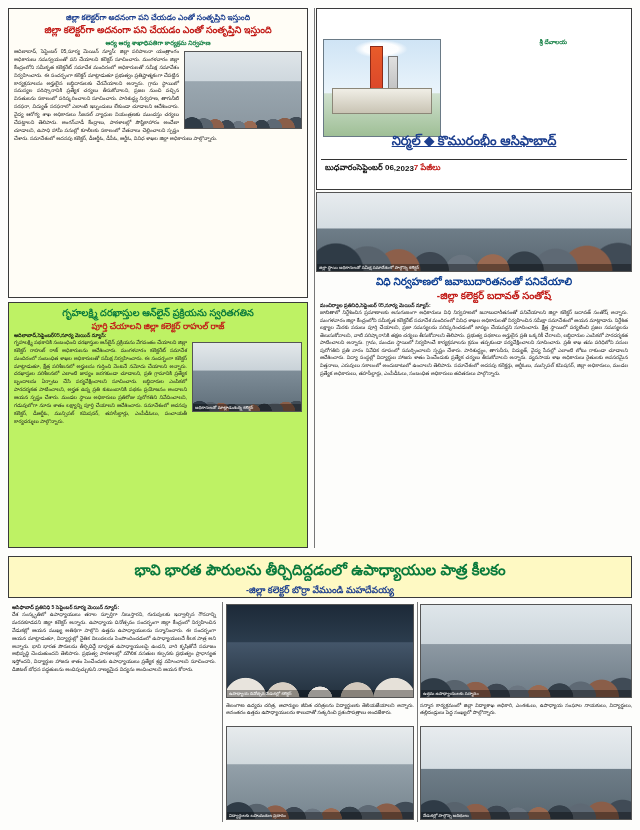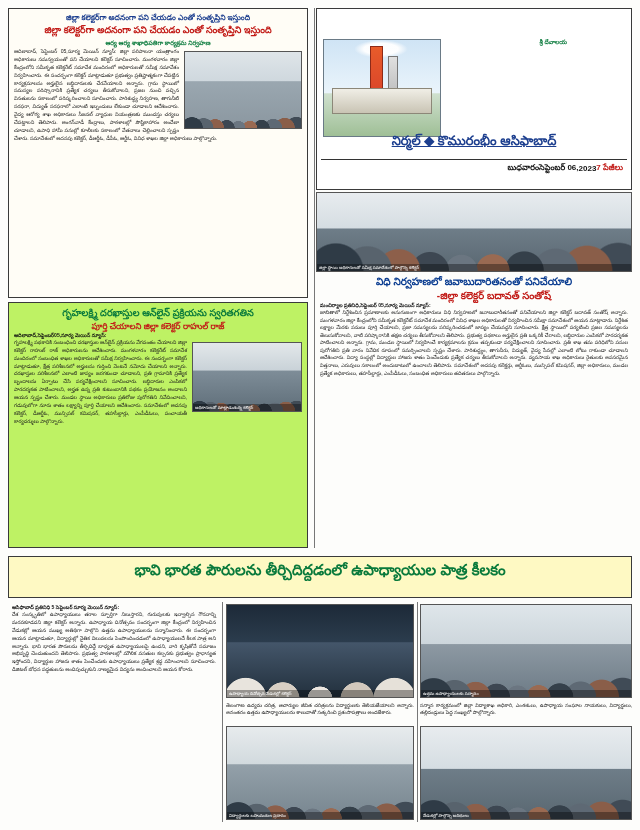--- a/index.html
+++ b/index.html
@@ -172,21 +172,21 @@
     position: absolute; left: 0; right: 0; top: 124px;
     text-align: center;
     font-size: 13px; font-weight: bold; color: #1d3f8f; text-decoration: underline;
   }
   .mast-rule {
     position: absolute; left: 4px; right: 4px; top: 150px;
     height: 1px; background: #333;
   }
   .mast-meta {
     position: absolute; left: 0; right: 0; top: 154px;
-    display: flex; align-items: center; justify-content: flex-end;
+    display: flex; align-items: center; justify-content: flex-start;
     padding: 0 8px;
     font-size: 8px; font-weight: bold; color: #111;
   }
   .mast-meta .date { color: #111; }
   .mast-meta .pages { color: #c21b17; }
 
   
   .tr-photo {
     position: absolute; left: 316px; top: 192px;
     width: 316px; height: 80px;
@@ -348,20 +348,21 @@
     <div class="body-text tel">గృహలక్ష్మి పథకానికి సంబంధించి దరఖాస్తుల ఆన్‌లైన్ ప్రక్రియను వేగవంతం చేయాలని జిల్లా కలెక్టర్ రాహుల్ రాజ్ అధికారులను ఆదేశించారు. మంగళవారం కలెక్టరేట్ సమావేశ మందిరంలో సంబంధిత శాఖల అధికారులతో సమీక్ష నిర్వహించారు. ఈ సందర్భంగా కలెక్టర్ మాట్లాడుతూ, క్షేత్ర పరిశీలనలో అర్హులను గుర్తించి వెంటనే నమోదు చేయాలని అన్నారు. దరఖాస్తుల పరిశీలనలో ఎలాంటి జాప్యం జరగకుండా చూడాలని, ప్రతి గ్రామానికి ప్రత్యేక బృందాలను ఏర్పాటు చేసి పర్యవేక్షించాలని సూచించారు. లబ్ధిదారుల ఎంపికలో పారదర్శకత పాటించాలని, అర్హత ఉన్న ప్రతి కుటుంబానికి పథకం ప్రయోజనం అందాలని ఆయన స్పష్టం చేశారు. మండల స్థాయి అధికారులు ప్రతిరోజు పురోగతిని నివేదించాలని, గడువులోగా నూరు శాతం లక్ష్యాన్ని పూర్తి చేయాలని ఆదేశించారు. సమావేశంలో అదనపు కలెక్టర్, డీఆర్డీఓ, మున్సిపల్ కమిషనర్, తహసీల్దార్లు, ఎంపీడీఓలు, పంచాయతీ కార్యదర్శులు పాల్గొన్నారు.</div>
   </div>
 
   <div class="mr-box">
     <div class="dateline tel">మంచిర్యాల ప్రతినిధి,సెప్టెంబర్ 05,సూర్య మెయిన్ న్యూస్:</div>
     <div class="body-text tel">జాబితాలో నిర్దేశించిన ప్రమాణాలకు అనుగుణంగా అధికారులు విధి నిర్వహణలో జవాబుదారీతనంతో పనిచేయాలని జిల్లా కలెక్టర్ బదావత్ సంతోష్ అన్నారు. మంగళవారం జిల్లా కేంద్రంలోని సమీకృత కలెక్టరేట్ సమావేశ మందిరంలో వివిధ శాఖల అధికారులతో నిర్వహించిన సమీక్షా సమావేశంలో ఆయన మాట్లాడారు. నిర్దేశిత లక్ష్యాల మేరకు పనులు పూర్తి చేయాలని, ప్రజా సమస్యలను పరిష్కరించడంలో జాప్యం చేయవద్దని సూచించారు. క్షేత్ర స్థాయిలో పర్యటించి ప్రజల సమస్యలను తెలుసుకోవాలని, వాటి పరిష్కారానికి తక్షణ చర్యలు తీసుకోవాలని తెలిపారు. ప్రభుత్వ పథకాలు అర్హులైన ప్రతి ఒక్కరికీ చేరాలని, లబ్ధిదారుల ఎంపికలో పారదర్శకత పాటించాలని అన్నారు. గ్రామ, మండల స్థాయిలో నిర్వహించే కార్యక్రమాలను క్రమం తప్పకుండా పర్యవేక్షించాలని సూచించారు. ప్రతి శాఖ తమ పరిధిలోని పనుల పురోగతిని ప్రతి వారం నివేదిక రూపంలో సమర్పించాలని స్పష్టం చేశారు. పారిశుద్ధ్యం, తాగునీరు, విద్యుత్, వైద్య సేవల్లో ఎలాంటి లోటు రాకుండా చూడాలని ఆదేశించారు. విద్యా సంస్థల్లో విద్యార్థుల హాజరు శాతం పెంచేందుకు ప్రత్యేక చర్యలు తీసుకోవాలని అన్నారు. వ్యవసాయ శాఖ అధికారులు రైతులకు అవసరమైన విత్తనాలు, ఎరువులు సకాలంలో అందుబాటులో ఉంచాలని తెలిపారు. సమావేశంలో అదనపు కలెక్టర్లు, ఆర్డీఓలు, మున్సిపల్ కమిషనర్, జిల్లా అధికారులు, మండల ప్రత్యేక అధికారులు, తహసీల్దార్లు, ఎంపీడీఓలు, సంబంధిత అధికారులు తదితరులు పాల్గొన్నారు.</div>
   </div>
 
   <div class="bb">
     <div class="bb-head tel">భావి భారత పౌరులను తీర్చిదిద్దడంలో ఉపాధ్యాయుల పాత్ర కీలకం</div>
+    <div class="bb-sub tel">-జిల్లా కలెక్టర్ బొర్రా వేముండి మహదేవయ్య</div>
   </div>
 
   <div class="bl-box">
     <div class="dateline tel">ఆసిఫాబాద్ ప్రతినిధి 5 సెప్టెంబర్ సూర్య మెయిన్ న్యూస్:</div>
     <div class="body-text tel">దేశ సంస్కృతిలో ఉపాధ్యాయులు తరాల స్ఫూర్తిగా నిలుస్తారని, గురువులకు ఇవ్వాల్సిన గౌరవాన్ని మరవకూడదని జిల్లా కలెక్టర్ అన్నారు. ఉపాధ్యాయ దినోత్సవం సందర్భంగా జిల్లా కేంద్రంలో నిర్వహించిన వేడుకల్లో ఆయన ముఖ్య అతిథిగా పాల్గొని ఉత్తమ ఉపాధ్యాయులను సన్మానించారు. ఈ సందర్భంగా ఆయన మాట్లాడుతూ, విద్యార్థుల్లో నైతిక విలువలను పెంపొందించడంలో ఉపాధ్యాయులదే కీలక పాత్ర అని అన్నారు. భావి భారత పౌరులను తీర్చిదిద్దే బాధ్యత ఉపాధ్యాయులపై ఉందని, వారి కృషితోనే సమాజం అభివృద్ధి చెందుతుందని తెలిపారు. ప్రభుత్వ పాఠశాలల్లో మౌలిక వసతుల కల్పనకు ప్రభుత్వం ప్రాధాన్యత ఇస్తోందని, విద్యార్థుల హాజరు శాతం పెంచేందుకు ఉపాధ్యాయులు ప్రత్యేక శ్రద్ధ వహించాలని సూచించారు. డిజిటల్ బోధన పద్ధతులను అందిపుచ్చుకుని నాణ్యమైన విద్యను అందించాలని ఆయన కోరారు.</div>
   </div>
 
   <div class="photo ph-stage bm-photo">
     <div class="people2"></div>
     <div class="cap tel">ఉపాధ్యాయ దినోత్సవ వేడుకల్లో కలెక్టర్</div>

